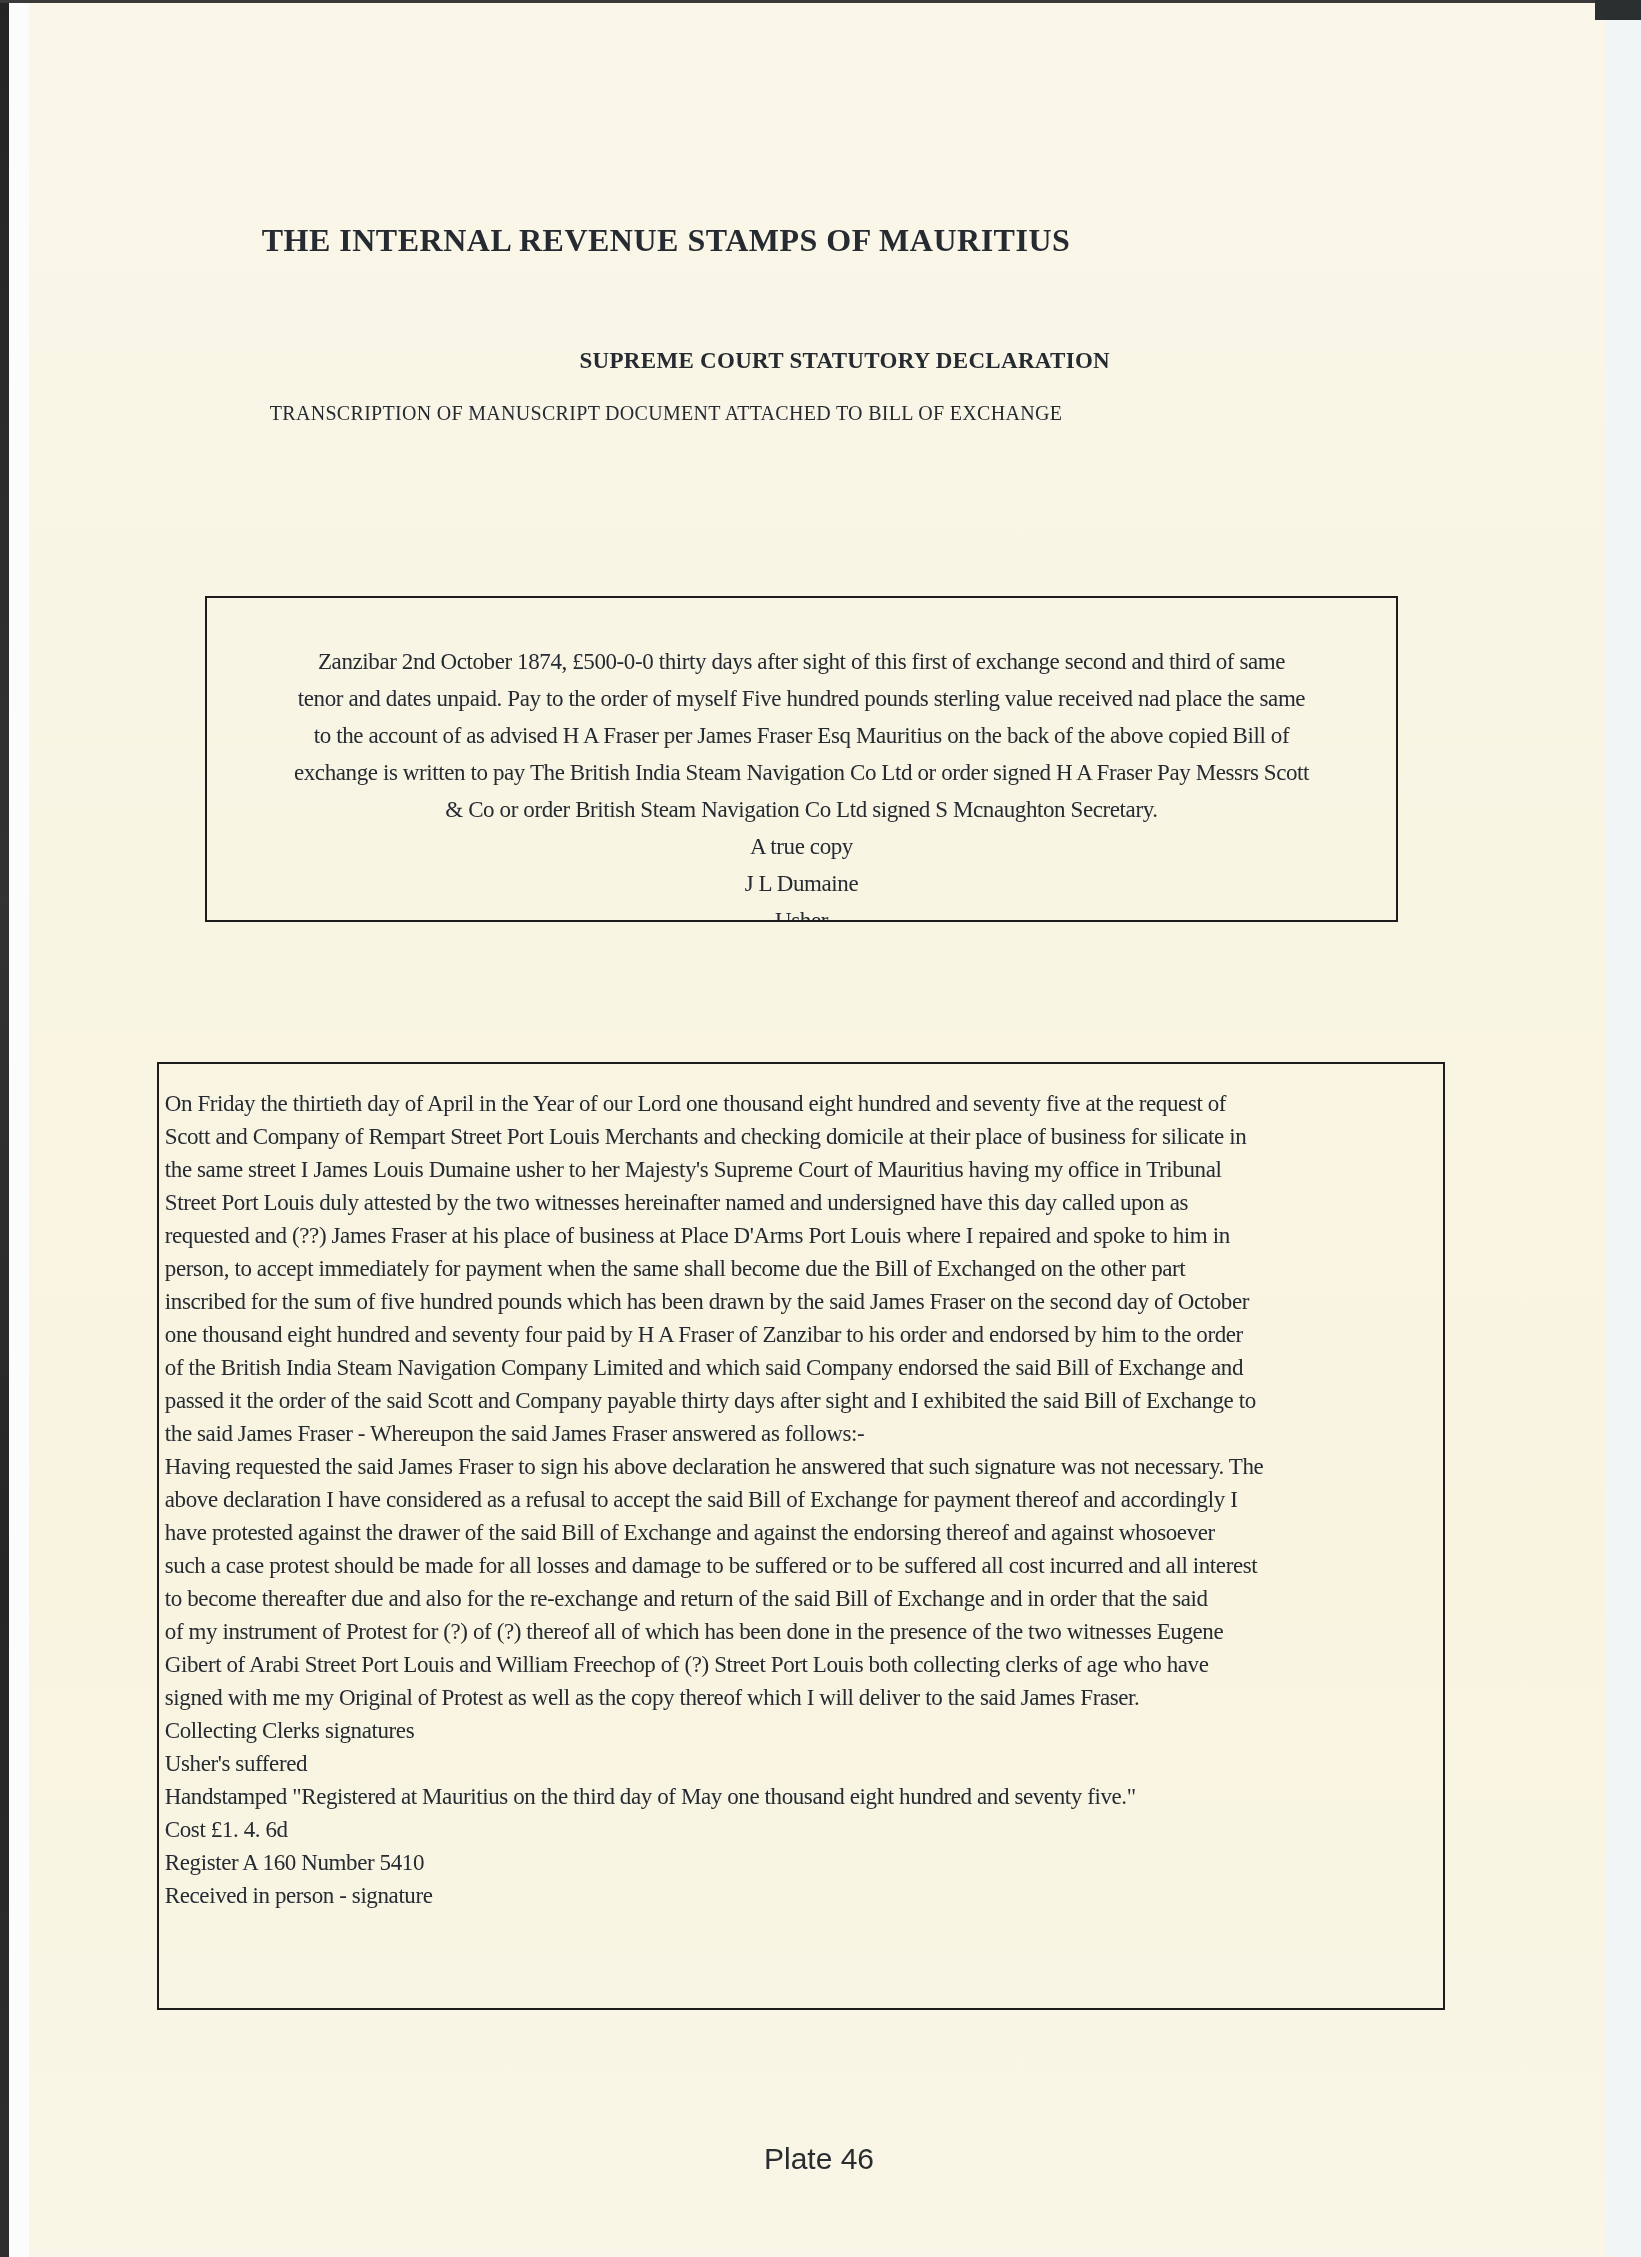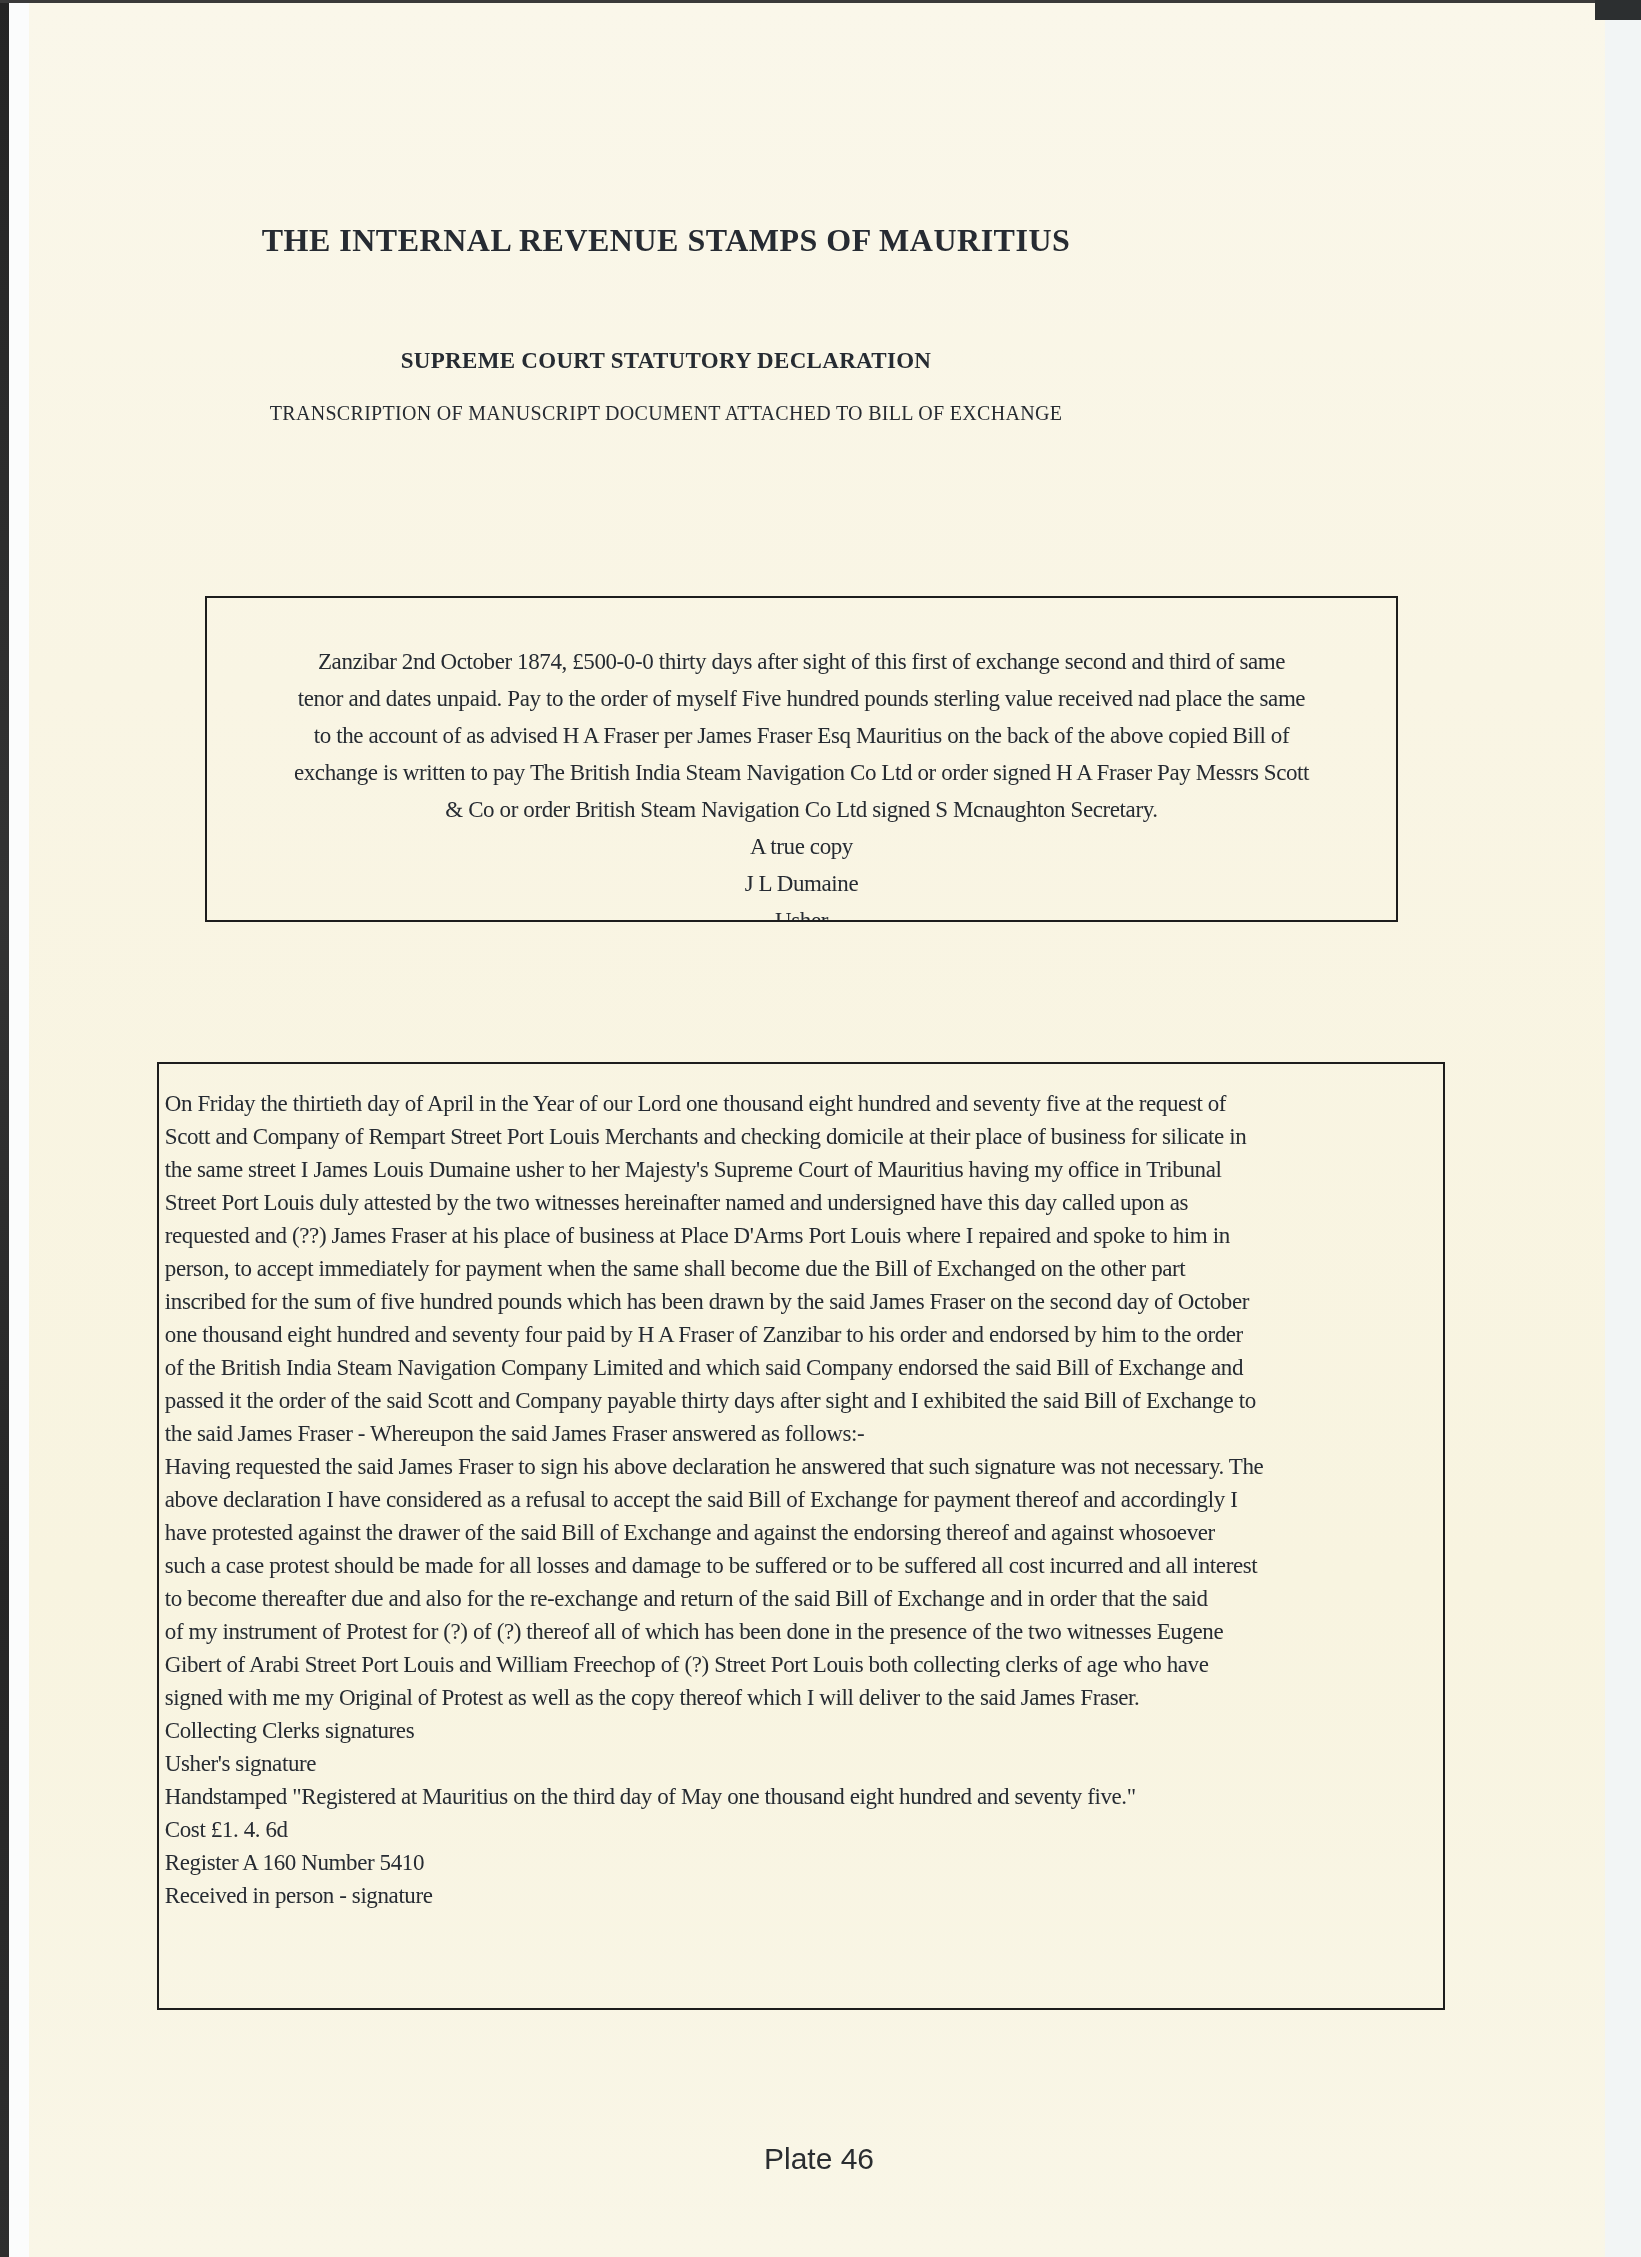--- a/index.html
+++ b/index.html
@@ -27,21 +27,21 @@
     position:absolute;left:29px;top:2.9px;width:1577px;height:2254px;
     background:linear-gradient(180deg,#faf7ea 0%,#f9f5e4 30%,#f8f4e0 70%,#f9f6e7 100%);
   }
   .title{
     position:absolute;left:222px;top:222px;width:888px;margin:0;
     text-align:center;font-size:32px;font-weight:bold;letter-spacing:0.5px;
     color:var(--ink);font-family:"Liberation Serif", serif;
   }
   .sub1{
     position:absolute;left:222px;top:348px;width:888px;
-    text-align:center;font-size:23px;font-weight:bold;letter-spacing:0.3px;
+    text-align:right;font-size:23px;font-weight:bold;letter-spacing:0.3px;
     color:var(--ink);
   }
   .sub2{
     position:absolute;left:222px;top:402px;width:888px;
     text-align:center;font-size:20px;letter-spacing:0.3px;
     color:var(--ink);
   }
   .box{
     position:absolute;border:2.9px solid #1d1d1d;box-sizing:border-box;
     color:var(--ink);overflow:hidden;background:transparent;
@@ -102,21 +102,21 @@
         <div class="line">the said James Fraser - Whereupon the said James Fraser answered as follows:-</div>
         <div class="line">Having requested the said James Fraser to sign his above declaration he answered that such signature was not necessary. The</div>
         <div class="line">above declaration I have considered as a refusal to accept the said Bill of Exchange for payment thereof and accordingly I</div>
         <div class="line">have protested against the drawer of the said Bill of Exchange and against the endorsing thereof and against whosoever</div>
         <div class="line">such a case protest should be made for all losses and damage to be suffered or to be suffered all cost incurred and all interest</div>
         <div class="line">to become thereafter due and also for the re-exchange and return of the said Bill of Exchange and in order that the said</div>
         <div class="line">of my instrument of Protest for (?) of (?) thereof all of which has been done in the presence of the two witnesses Eugene</div>
         <div class="line">Gibert of Arabi Street Port Louis and William Freechop of (?) Street Port Louis both collecting clerks of age who have</div>
         <div class="line">signed with me my Original of Protest as well as the copy thereof which I will deliver to the said James Fraser.</div>
         <div class="line">Collecting Clerks signatures</div>
-        <div class="line">Usher's signature</div>
+        <div class="line">Usher's suffered</div>
         <div class="line">Handstamped "Registered at Mauritius on the third day of May one thousand eight hundred and seventy five."</div>
         <div class="line">Cost £1. 4. 6d</div>
         <div class="line">Register A 160 Number 5410</div>
         <div class="line">Received in person - signature</div>
       </div>
   </div>
 
   <div class="plate">Plate 46</div>
 </div>
 

